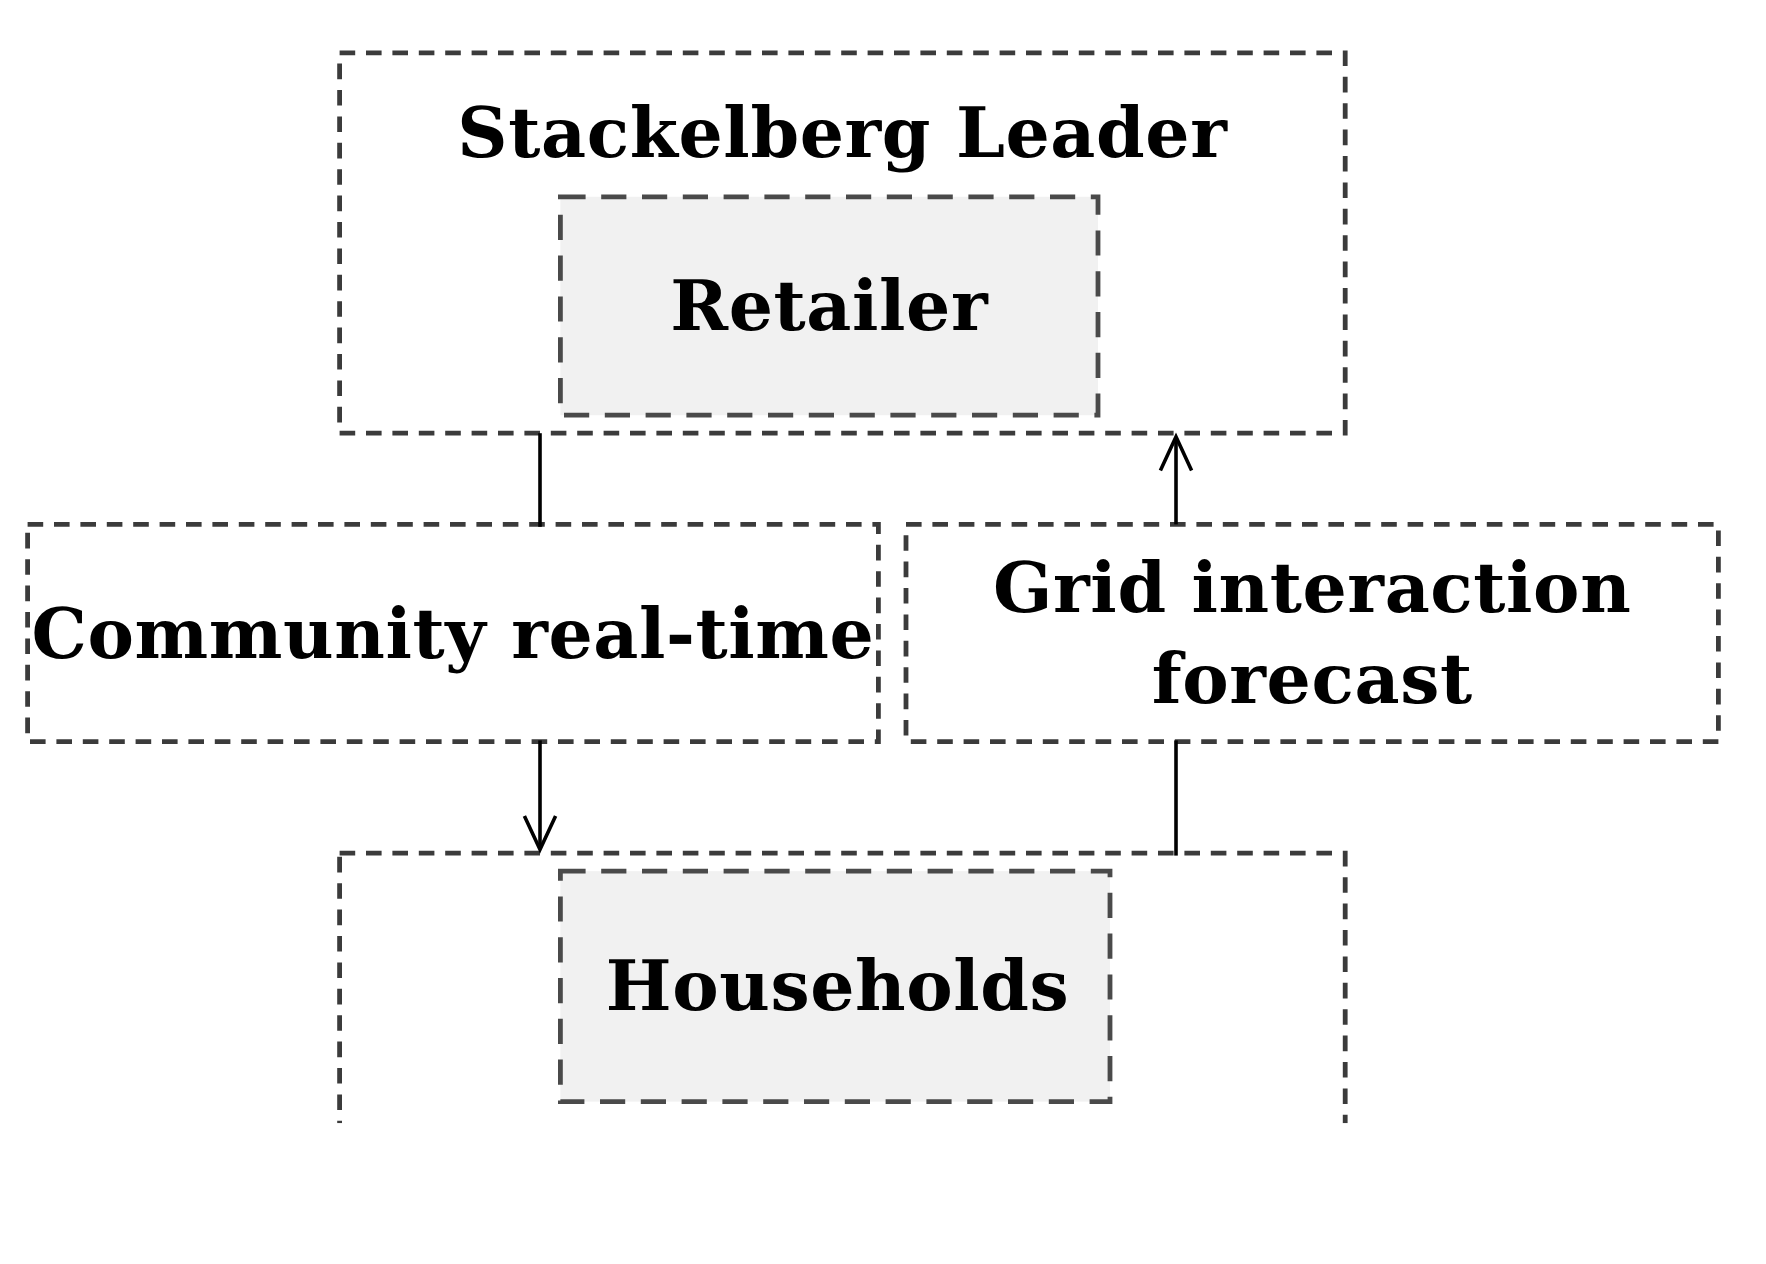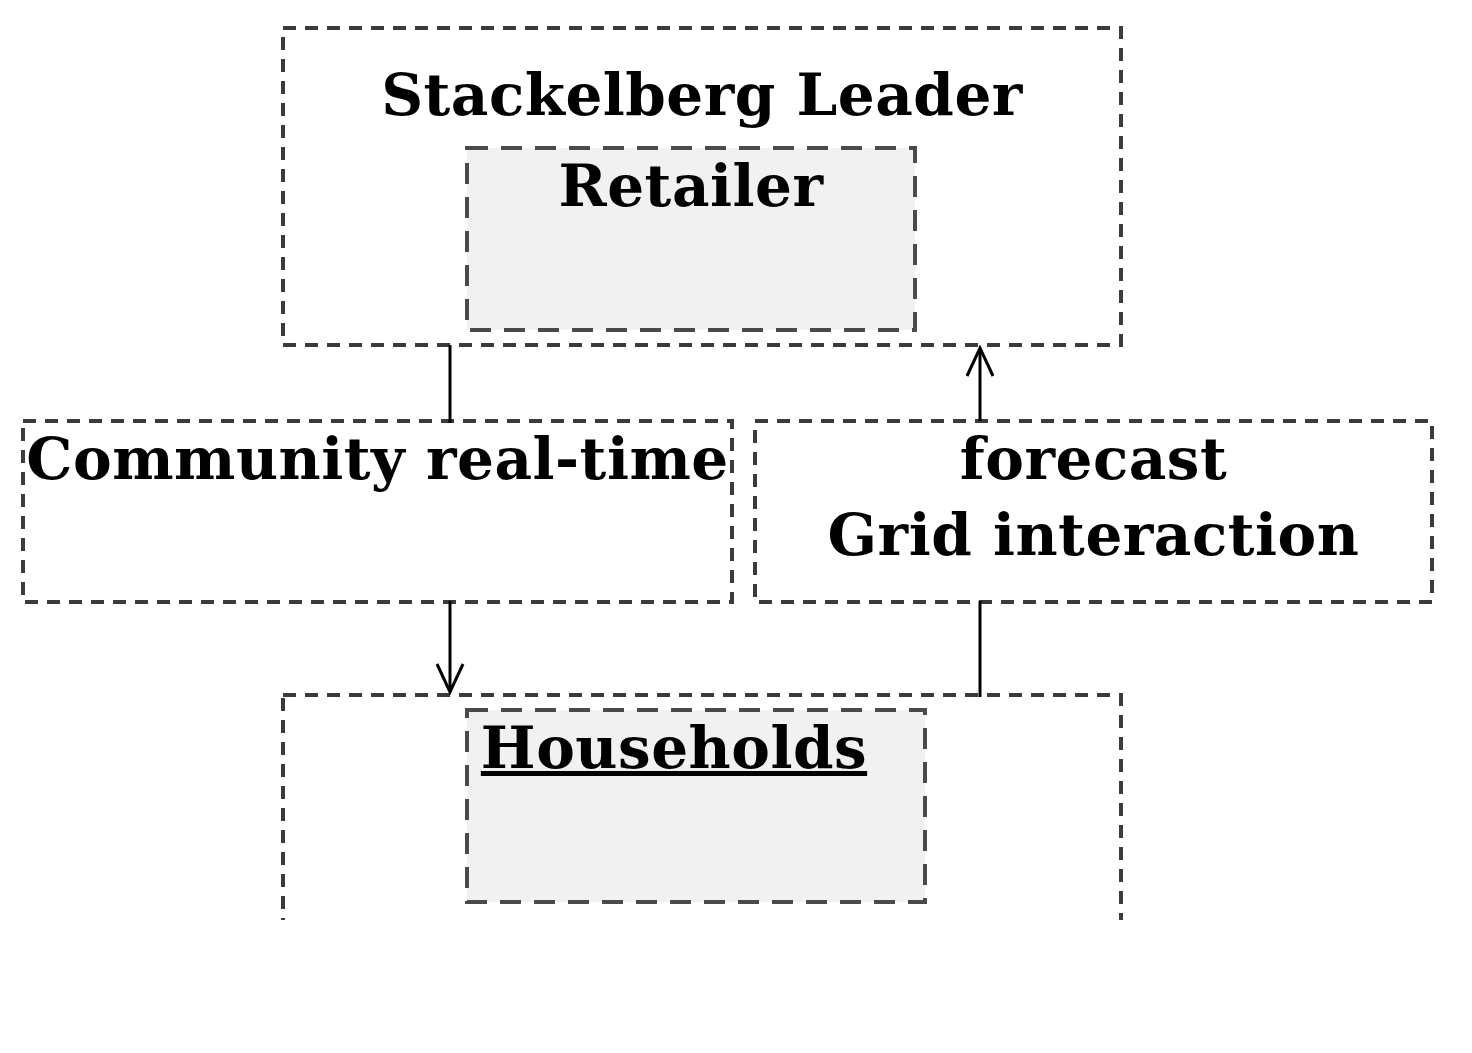--- a/index.html
+++ b/index.html
@@ -9,20 +9,21 @@
   }
   .canvas {
     position: relative;
     width: 1472px;
     height: 920px;
     background: #ffffff;
     font-family: "DejaVu Serif", serif;
     font-weight: bold;
     color: #000000;
     overflow: hidden;
+    margin-top: 16px;
   }
   .svg-layer {
     position: absolute;
     left: 0;
     top: 0;
     width: 1472px;
     height: 1053px;
     z-index: 0;
   }
   .label {
@@ -31,27 +32,28 @@
     text-align: center;
     font-size: 58px;
     line-height: 76px;
     letter-spacing: 0.5px;
     white-space: nowrap;
   }
   .label.flex-center {
     display: flex;
     flex-direction: column;
     align-items: center;
+    justify-content: center;
   }
   
   .leader-title     { left: 283px; top: 57px;  width: 838px; }
   .retailer-label   { left: 467px; top: 148px; width: 448px; height: 182px; }
   .prices-label     { left: 23px;  top: 421px; width: 709px; height: 181px; }
   .forecast-label   { left: 755px; top: 421px; width: 677px; height: 181px; }
-  .households-label { left: 445px; top: 710px; width: 458px; height: 192px; text-decoration: underline; }
+  .households-label { left: 469px; top: 710px; width: 458px; height: 192px; }
   .followers-title  { left: 283px; top: 947px; width: 838px; }
 </style>
 </head>
 <body>
 
 <div class="canvas">
 
   <svg class="svg-layer" viewBox="0 0 1472 1053" xmlns="http://www.w3.org/2000/svg">
 
     <rect x="283" y="28" width="838" height="317" fill="none" stroke="#3b3b3b" stroke-width="4" stroke-dasharray="13 9"></rect>
@@ -85,22 +87,22 @@
 
   <div class="label retailer-label flex-center">
     <span>Retailer</span>
   </div>
 
   <div class="label prices-label flex-center">
     <span>Community real-time</span>
   </div>
 
   <div class="label forecast-label flex-center">
+    <span>Grid interaction</span>
     <span>forecast</span>
-    <span>Grid interaction</span>
   </div>
 
   <div class="label households-label flex-center">
     <span>Households</span>
   </div>
 
 
 </div>
 
 </body></html>

